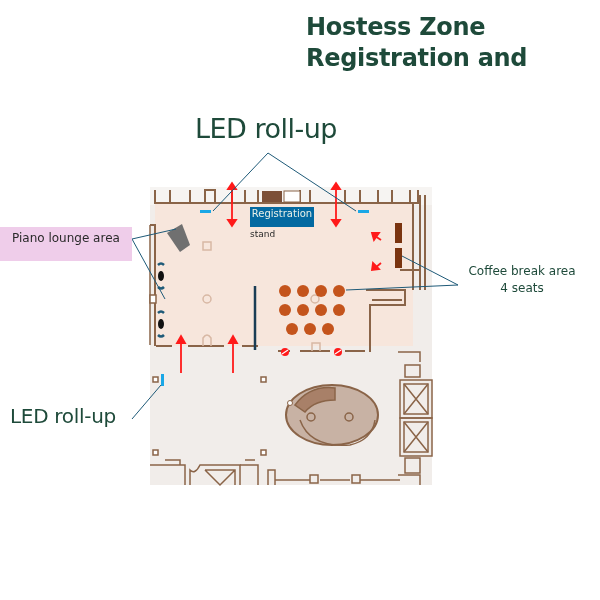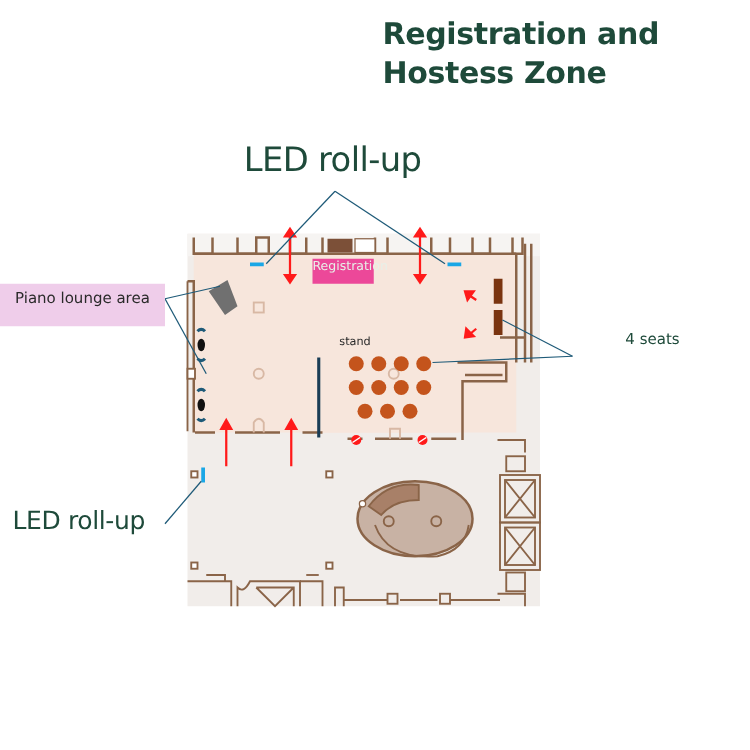--- a/index.html
+++ b/index.html
@@ -9,33 +9,33 @@
            font-size:24px; line-height:31px; font-family:"DejaVu Sans", sans-serif; letter-spacing:-0.3px; }
   .led-top { position:absolute; left:195px; top:113px; font-size:27px; color:#1e4a3a;
              font-family:"DejaVu Sans", sans-serif; letter-spacing:-0.5px; }
   .led-left { position:absolute; left:10px; top:404px; font-size:20px; color:#1e4a3a;
               font-family:"DejaVu Sans", sans-serif; letter-spacing:-0.3px; }
   .piano { position:absolute; left:0; top:227px; width:132px; height:34px; background:#efcdea;
            color:#2a2a2a; font-size:12px; line-height:22px; padding-left:12px; box-sizing:border-box;
            font-family:"DejaVu Sans", sans-serif; }
   .coffee { position:absolute; left:452px; top:263px; width:140px; text-align:center; color:#1e4a3a;
             font-size:12px; line-height:17px; font-family:"DejaVu Sans", sans-serif; }
-  .reg-box { position:absolute; left:250px; top:207px; width:49px; height:20px; background:#ec4899;
+  .reg-box { position:absolute; left:250px; top:207px; width:64px; height:20px; background:#0369a1;
              color:#e8f0e8; font-size:10px; line-height:13px; text-align:center;
              font-family:"DejaVu Sans", sans-serif; }
-  .reg-stand { position:absolute; left:250px; top:229px; width:68px; text-align:center; color:#2a2a2a;
-               font-size:9px; font-family:"DejaVu Sans", sans-serif;margin-top:40px; }
+  .reg-stand { position:absolute; left:250px; top:229px; width:68px; text-align:left; color:#2a2a2a;
+               font-size:9px; font-family:"DejaVu Sans", sans-serif; }
   svg.plan { position:absolute; left:0; top:0; }
 </style>
 </head>
 <body>
 
 <div class="title">
+  <div>Hostess Zone</div>
   <div>Registration and</div>
-  <div>Hostess Zone</div>
 </div>
 
 <svg class="plan" width="600" height="600" viewBox="0 0 600 600">
 
   <rect x="150" y="187" width="282" height="298" fill="#f1edea"></rect>
 
   <rect x="150" y="187" width="282" height="18" fill="#f6f4f2"></rect>
 
   <rect x="155" y="203" width="258" height="143" fill="#f7e6dc"></rect>
   <rect x="255" y="290" width="112" height="56" fill="#f7e6dc"></rect>
@@ -202,16 +202,17 @@
     <line x1="458" y1="285" x2="402" y2="256"></line>
     <line x1="458" y1="285" x2="346" y2="290"></line>
     <line x1="132" y1="419" x2="161" y2="385"></line>
   </g>
 </svg>
 
 <div class="led-top">LED roll-up</div>
 <div class="led-left">LED roll-up</div>
 <div class="piano">Piano lounge area</div>
 <div class="coffee">
+  <div>Coffee break area</div>
   <div>4 seats</div>
 </div>
 <div class="reg-box">Registration</div>
 <div class="reg-stand">stand</div>
 
 </body></html>

